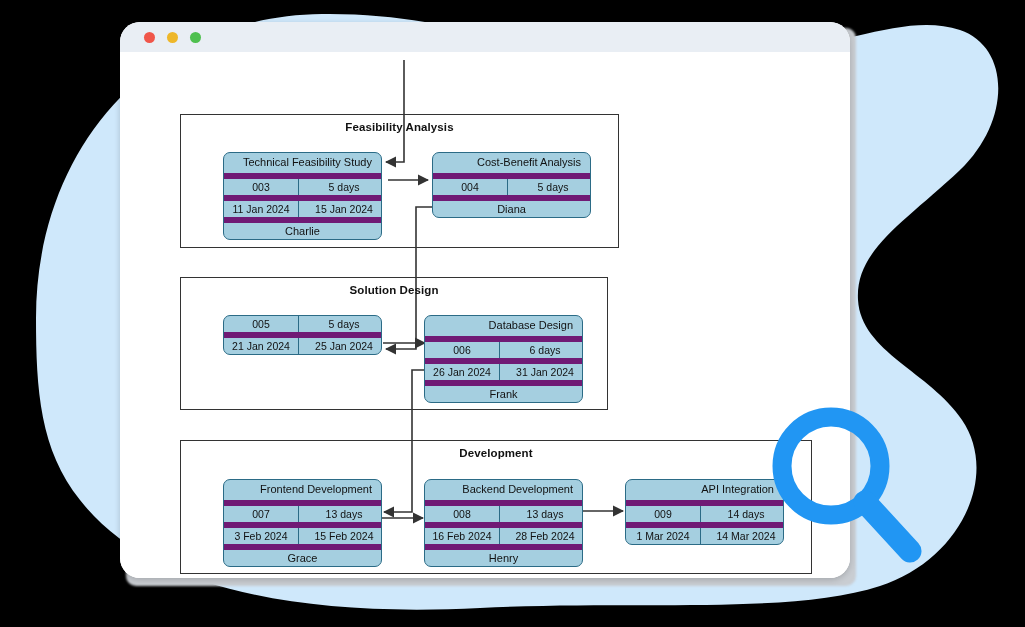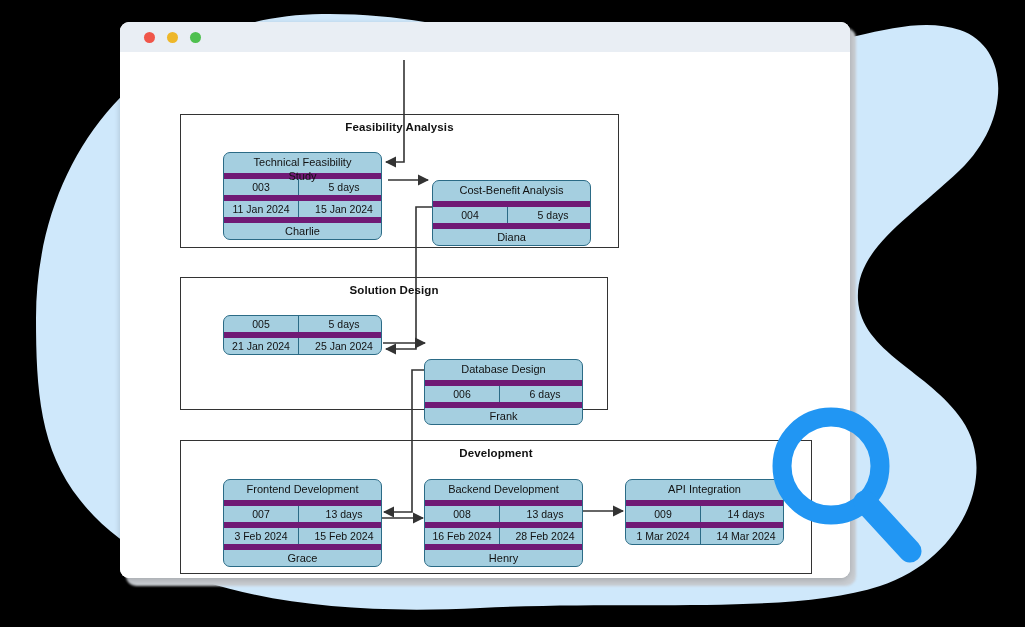--- a/index.html
+++ b/index.html
@@ -9,21 +9,21 @@
   
   #blob{position:absolute;left:0;top:0;width:1025px;height:627px;}
 
   
   #window-shadow{
     position:absolute;left:126px;top:28px;width:730px;height:558px;
     background:#c9cdd2;border-radius:10px;filter:blur(1px);
   }
   #window{
     position:absolute;left:120px;top:22px;width:730px;height:556px;
-    background:#ffffff;border-radius:9px;overflow:hidden;
+    background:#ffffff;border-radius:20px;overflow:hidden;
     box-shadow:0 2px 6px rgba(0,0,0,.18);
   }
   #titlebar{
     position:relative;height:30px;background:#e9eef4;
     border-bottom:1px solid #dfe5ec;
   }
   .dot{position:absolute;top:10px;width:11px;height:11px;border-radius:50%;}
   #dot-close{left:24px;background:#f0564a;}
   #dot-min{left:47px;background:#eeb72a;}
   #dot-max{left:70px;background:#4fc04f;}
@@ -38,21 +38,21 @@
   }
 
   
   .card{
     position:absolute;width:157px;border:1px solid #2b6b86;border-radius:7px;
     background:#a5cfe0;overflow:hidden;
   }
   .card .row{display:flex;border-top:6px solid #701a75;}
   .card .row:first-child{border-top:none;}
   .c-name{
-    text-align:center;font-size:11px;color:#111;padding:2px 20px 2px;
+    text-align:right;font-size:11px;color:#111;padding:2px 9px 2px;
     line-height:14px;height:16px;
   }
   .c-half{
     flex:1 1 50%;text-align:center;font-size:10.5px;color:#111;
     line-height:16px;height:16px;
   }
   .c-half + .c-half{border-left:1px solid #2b6b86;padding-left:8px;}
   .c-owner{
     text-align:center;font-size:11px;color:#111;line-height:16px;height:16px;
   }
@@ -132,21 +132,21 @@
         </div>
         <div class="row">
           <div class="c-half">11 Jan 2024</div>
           <div class="c-half">15 Jan 2024</div>
         </div>
         <div class="row">
             <div class="c-owner" style="width:100%">Charlie</div>
           </div>
       </div>
 
-      <div class="card" style="left:312px;top:100px;margin-top:28px;">
+      <div class="card" style="left:312px;top:100px;">
         <div class="row">
             <div class="c-name" style="width:100%">Cost-Benefit Analysis</div>
           </div>
         <div class="row">
           <div class="c-half">004</div>
           <div class="c-half">5 days</div>
         </div>
         <div class="row">
             <div class="c-owner" style="width:100%">Diana</div>
           </div>
@@ -160,27 +160,31 @@
         <div class="row">
           <div class="c-half">005</div>
           <div class="c-half">5 days</div>
         </div>
         <div class="row">
           <div class="c-half">21 Jan 2024</div>
           <div class="c-half">25 Jan 2024</div>
         </div>
       </div>
 
-      <div class="card" style="left:304px;top:263px;margin-top:44px;">
+      <div class="card" style="left:304px;top:263px;">
         <div class="row">
             <div class="c-name" style="width:100%">Database Design</div>
           </div>
         <div class="row">
           <div class="c-half">006</div>
           <div class="c-half">6 days</div>
+        </div>
+        <div class="row">
+          <div class="c-half">26 Jan 2024</div>
+          <div class="c-half">31 Jan 2024</div>
         </div>
         <div class="row">
             <div class="c-owner" style="width:100%">Frank</div>
           </div>
       </div>
 
       <div class="group" style="left:60px;top:388px;width:630px;height:132px;">
         <div class="group-title">Development</div>
       </div>
 

